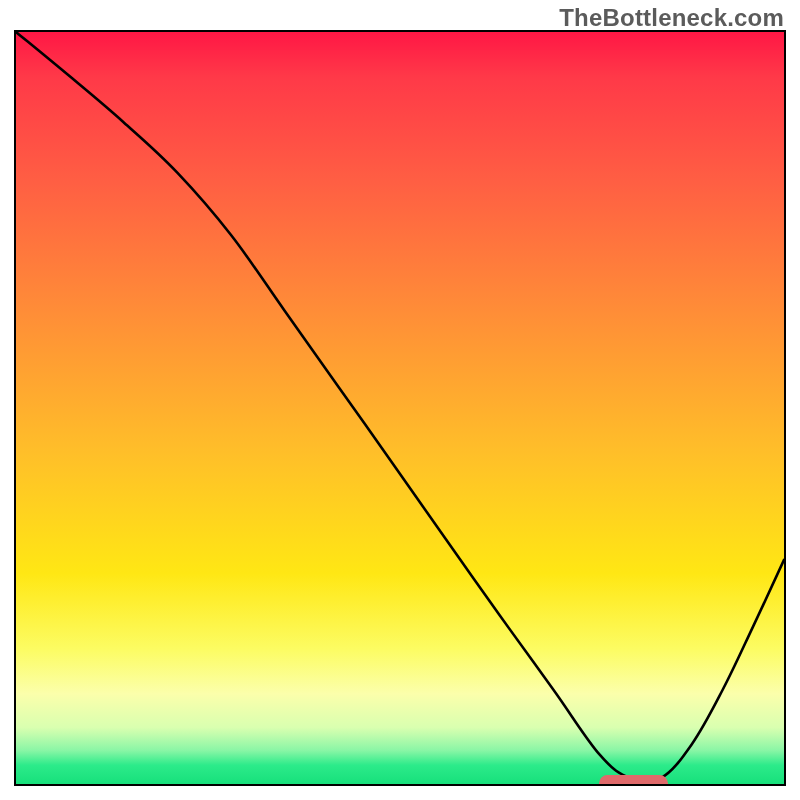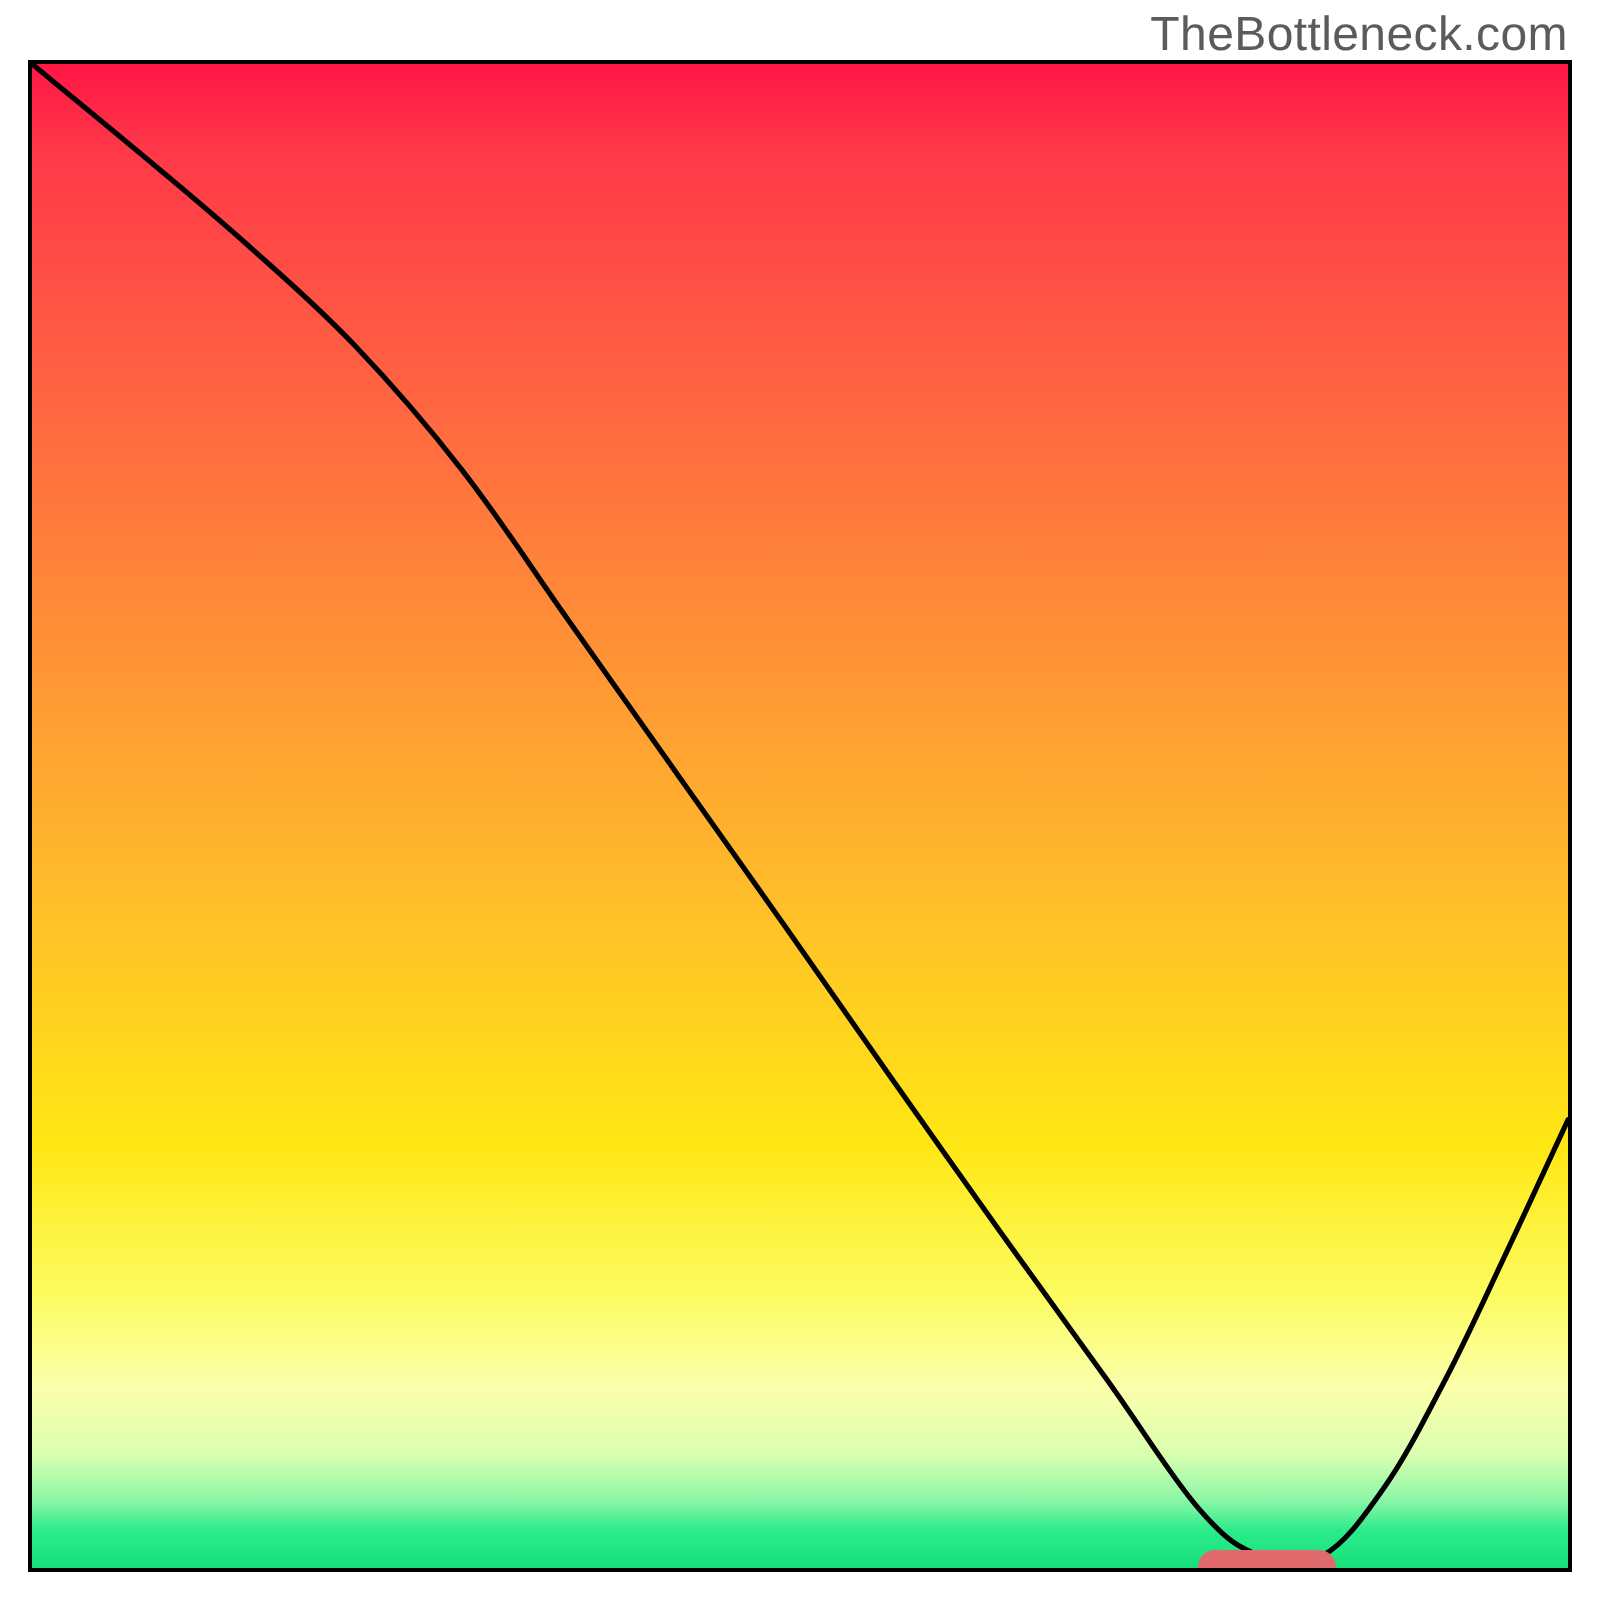--- a/index.html
+++ b/index.html
@@ -9,21 +9,21 @@
     width: 800px;
     height: 800px;
     background: #fff;
   }
   .watermark {
     position: absolute;
     top: 4px;
     right: 16px;
     font-family: Arial, Helvetica, sans-serif;
     font-size: 24px;
-    font-weight: normal;
+    font-weight: bold;
     color: #5b5b5b;
     letter-spacing: 0.2px;
   }
   .plot-area {
     position: absolute;
     left: 14px;
     top: 30px;
     width: 772px;
     height: 756px;
     border: 2.5px solid #000;

